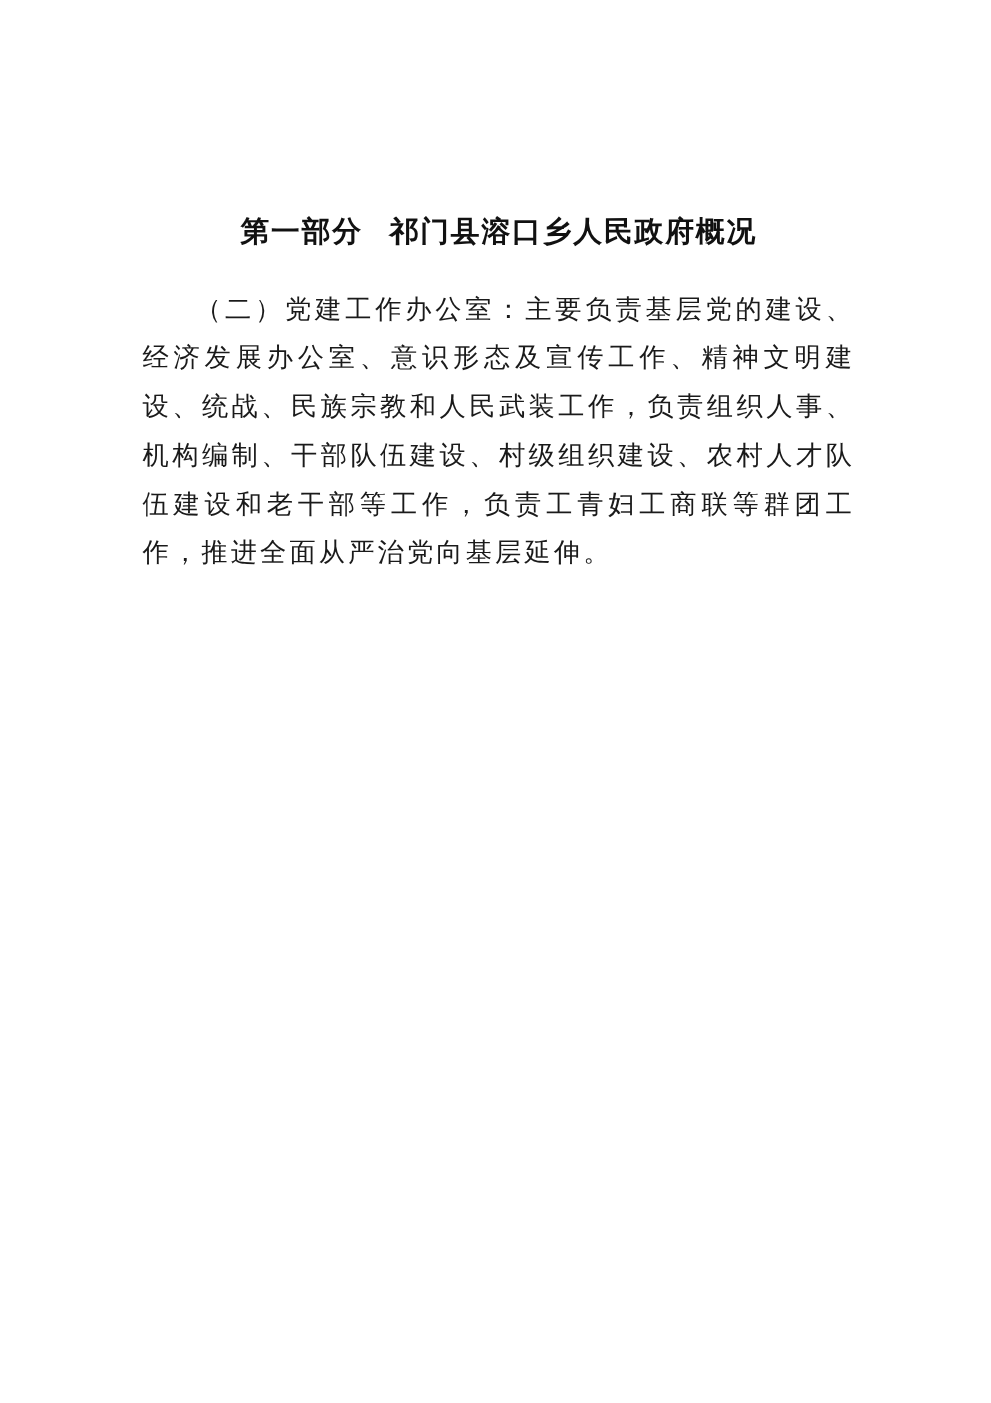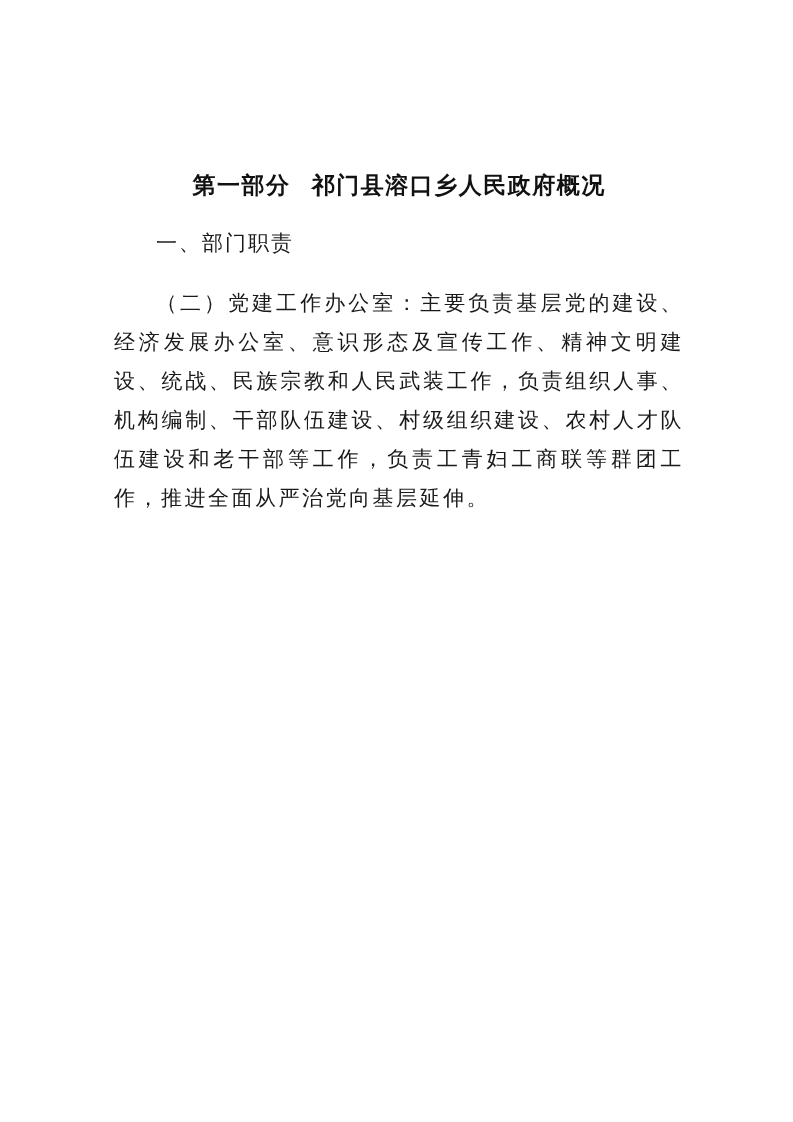--- a/index.html
+++ b/index.html
@@ -53,16 +53,15 @@
   .body-para.first {
     margin-top: 11px;
   }
 </style>
 </head>
 <body>
 
 <div class="page">
   <div class="content">
     <h1 class="doc-title">第一部分 祁门县溶口乡人民政府概况</h1>
-    <h2 class="section-heading">一、部门职责</h2>
     <p class="body-para">（二）党建工作办公室：主要负责基层党的建设、经济发展办公室、意识形态及宣传工作、精神文明建设、统战、民族宗教和人民武装工作，负责组织人事、机构编制、干部队伍建设、村级组织建设、农村人才队伍建设和老干部等工作，负责工青妇工商联等群团工作，推进全面从严治党向基层延伸。</p>
   </div>
 </div>
 
 </body></html>

